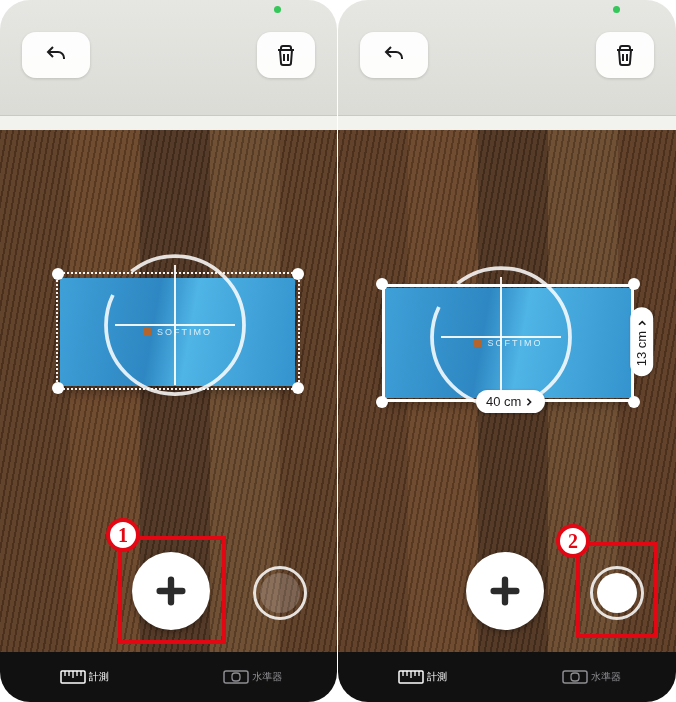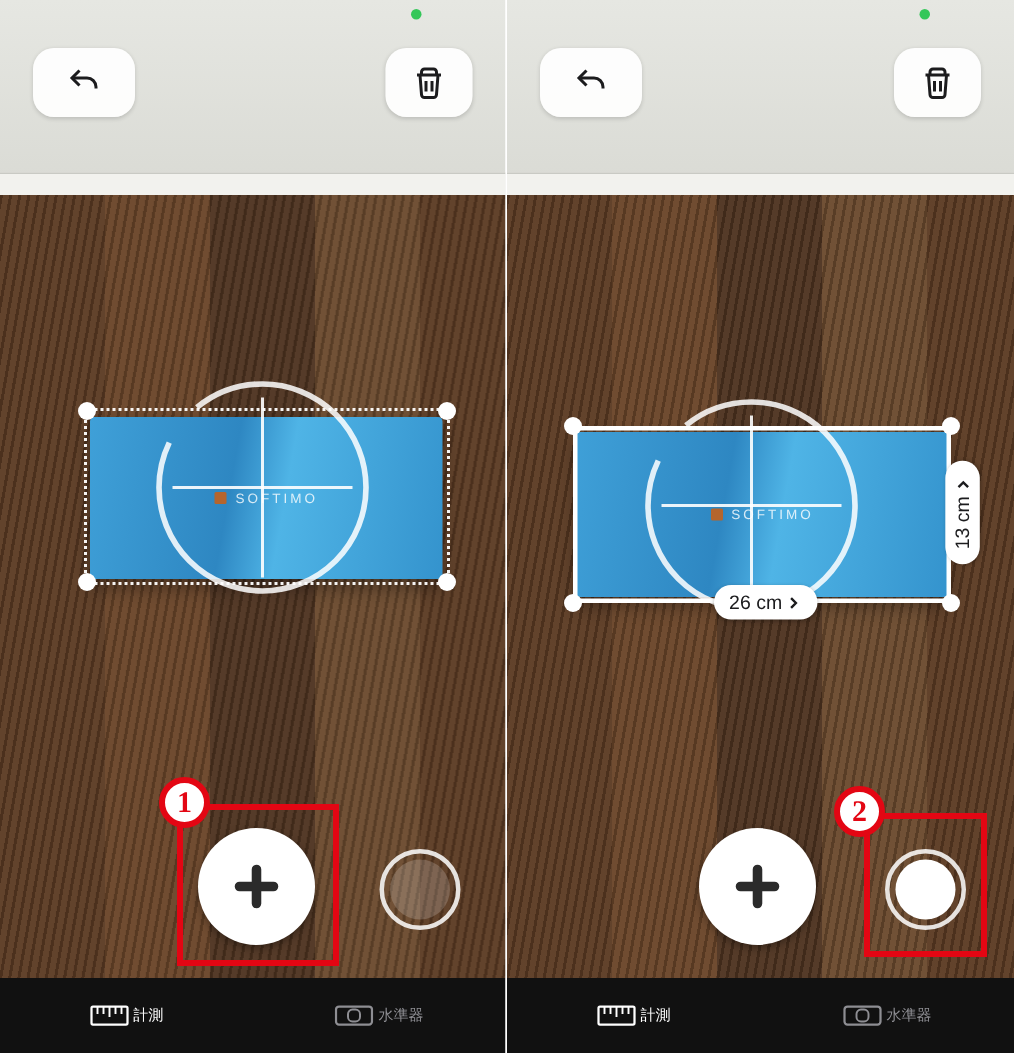--- a/index.html
+++ b/index.html
@@ -14,20 +14,21 @@
     display: flex;
     width: 676px;
     height: 702px;
   }
   .pane {
     position: relative;
     width: 374px;
     height: 702px;
     overflow: hidden;
     border-right: 1px solid #fff;
+    border-radius: 30px;
   }
   .pane:last-child { border-right: none; }
 
   
   .wall {
     position: absolute;
     top: 0; left: 0; right: 0;
     height: 130px;
     background: linear-gradient(#e6e7e2, #d9dad4);
   }
@@ -284,21 +285,21 @@
     </div>
 
     <div class="reticle" style="left:88px; top:262px;">
       <svg viewBox="0 0 100 100">
           <circle cx="50" cy="50" r="46" stroke="rgba(255,255,255,0.85)" stroke-width="2.5" fill="none" stroke-dasharray="200 20" stroke-dashoffset="35"></circle>
         </svg>
       <div class="cross-v"></div><div class="cross-h"></div>
     </div>
 
     <div class="pill" style="left:138px; top:390px;">
-      <span>26 cm</span>
+      <span>40 cm</span>
       <svg viewBox="0 0 10 12">
           <path d="M3 2l4 4-4 4"></path>
         </svg>
     </div>
     <div class="pill v" style="left:269px; top:330px;">
       <span>13 cm</span>
       <svg viewBox="0 0 10 12">
           <path d="M3 2l4 4-4 4"></path>
         </svg>
     </div>

